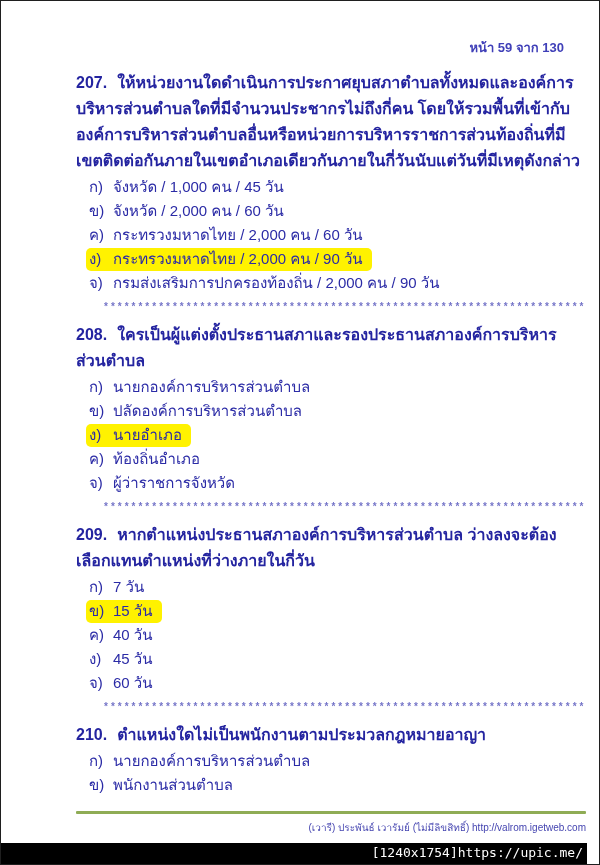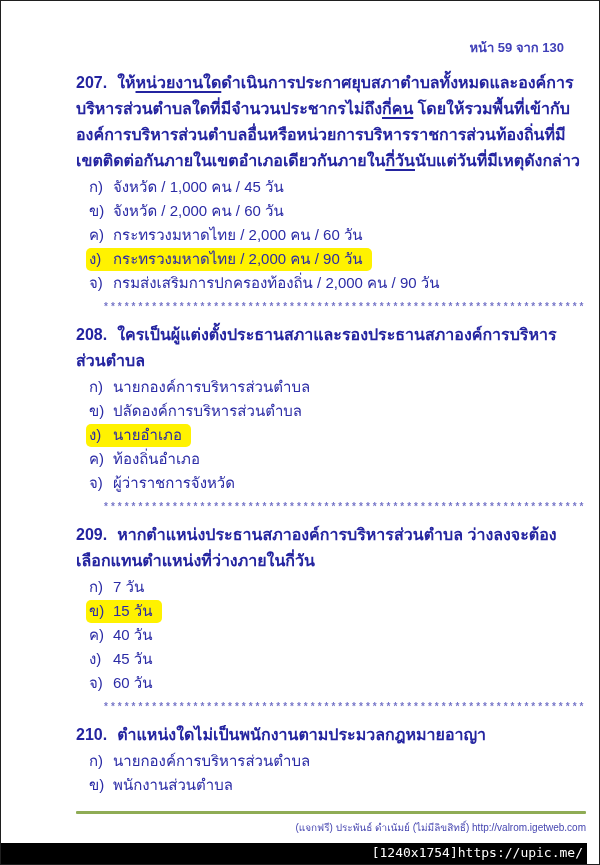--- a/index.html
+++ b/index.html
@@ -19,21 +19,21 @@
     text-align:right;font-size:13px;font-weight:700;color:var(--pageno);
     padding-right:20px;line-height:17px;
   }
   .question{margin-top:0;}
   .q-first{margin-top:14px;}
   .q-text{
     font-size:16px;font-weight:700;color:var(--qink);line-height:26px;
     overflow-wrap:anywhere;word-break:break-word;
   }
   .q-num{margin-right:10px;text-align:right;}
-  .seg.u{text-decoration:underline;text-underline-offset:3px;text-decoration-thickness:1.5px;margin-top:28px;}
+  .seg.u{text-underline-offset:3px;text-decoration-thickness:1.5px;margin-top:28px;}
   .options{margin-top:1px;}
   .option{line-height:24px;font-size:15px;padding-left:13px;}
   .opt-inner{display:inline-block;line-height:20px;}
   .opt-inner.highlight{background:var(--highlight);padding:1px 9px 2px 3px;margin-left:-3px;border-radius:5px;}
   .opt-letter{display:inline-block;min-width:18px;margin-right:6px;}
   .separator{
     line-height:14px;margin:5px 0 8px 0;padding-left:28px;font-size:10px;
     letter-spacing:3px;color:var(--sep);white-space:nowrap;overflow:hidden;
     font-weight:700;
   }
@@ -99,18 +99,18 @@
 
     <div class="question">
       <p class="q-text"><span class="q-num">210.</span><span class="seg">ตำแหน่งใดไม่เป็นพนักงานตามประมวลกฎหมายอาญา</span></p>
       <div class="options">
         <div class="option"><span class="opt-inner"><span class="opt-letter">ก)</span><span class="opt-text">นายกองค์การบริหารส่วนตำบล</span></span></div>
         <div class="option"><span class="opt-inner"><span class="opt-letter">ข)</span><span class="opt-text">พนักงานส่วนตำบล</span></span></div>
       </div>
     </div>
 
     <div class="footer-divider"></div>
-    <div class="footer-credit">(แจกฟรี) ประพันธ์ ดำเนัมย์ (ไม่มีลิขสิทธิ์) http://valrom.igetweb.com</div>
+    <div class="footer-credit">(เวารี) ประพันธ์ เวารัมย์ (ไม่มีลิขสิทธิ์) http://valrom.igetweb.com</div>
 
   </div>
 
   <div class="watermark-bar"><span>[1240x1754]https://upic.me/</span></div>
 </div>
 
 </body></html>

